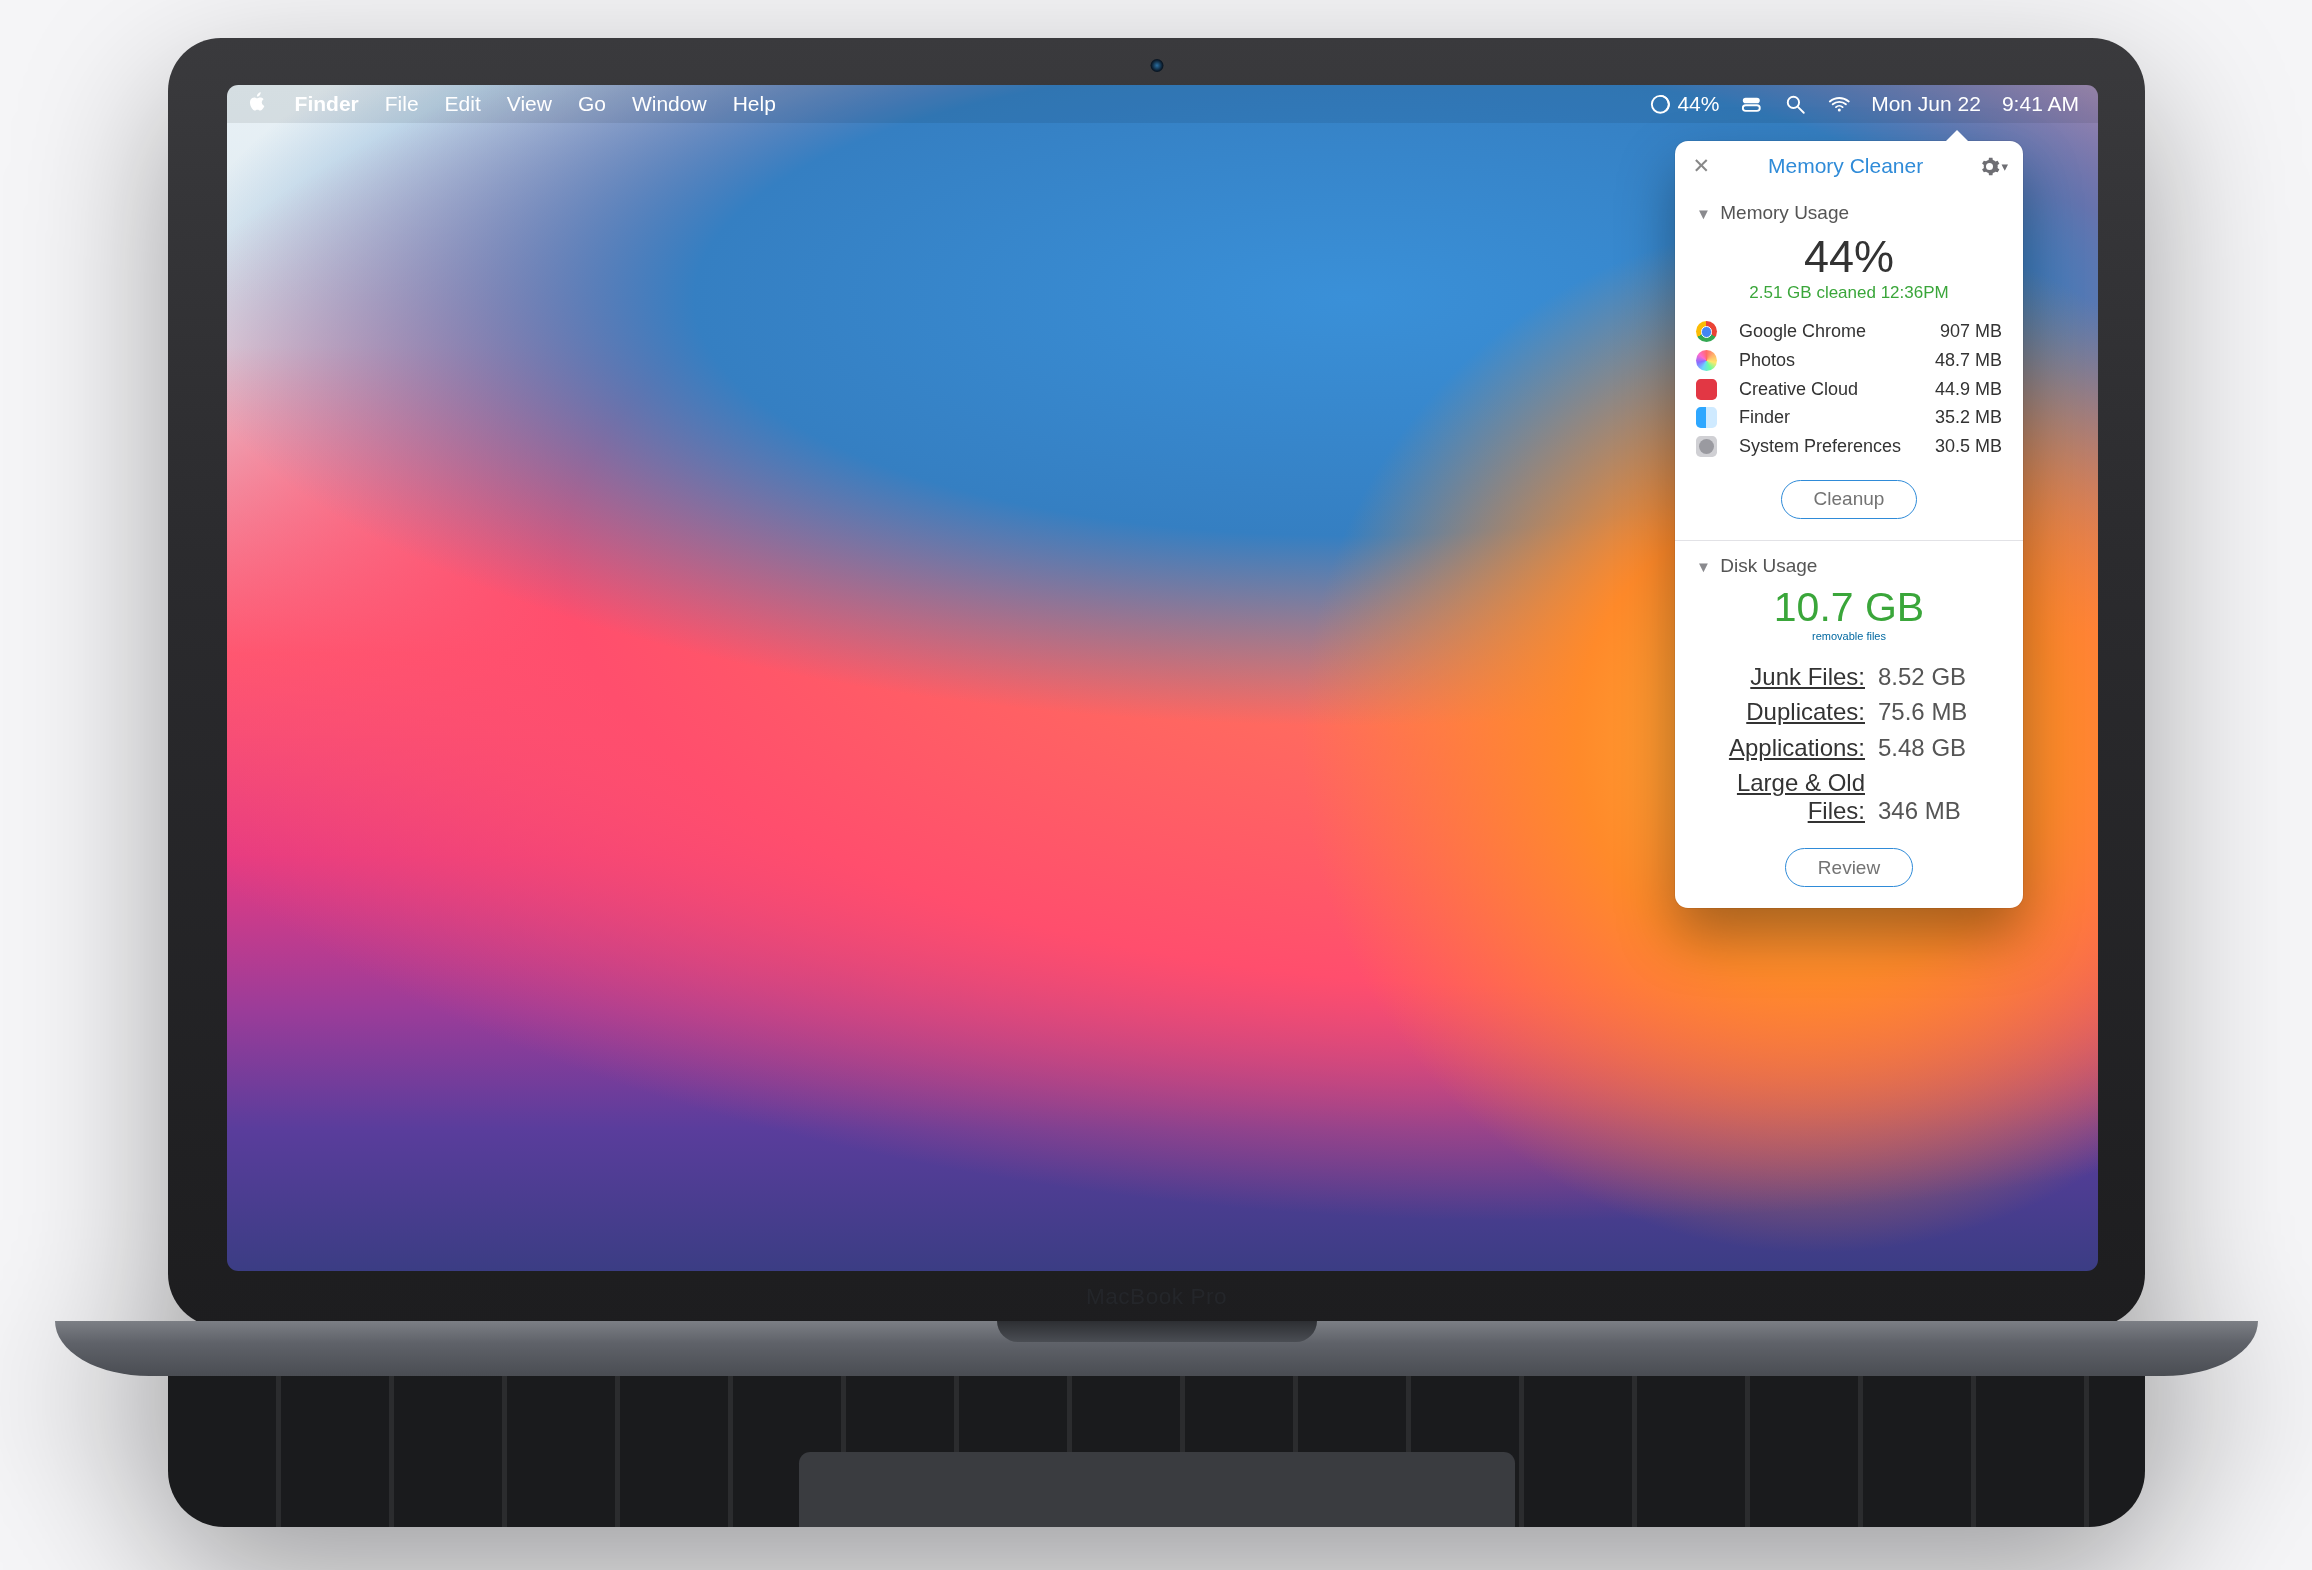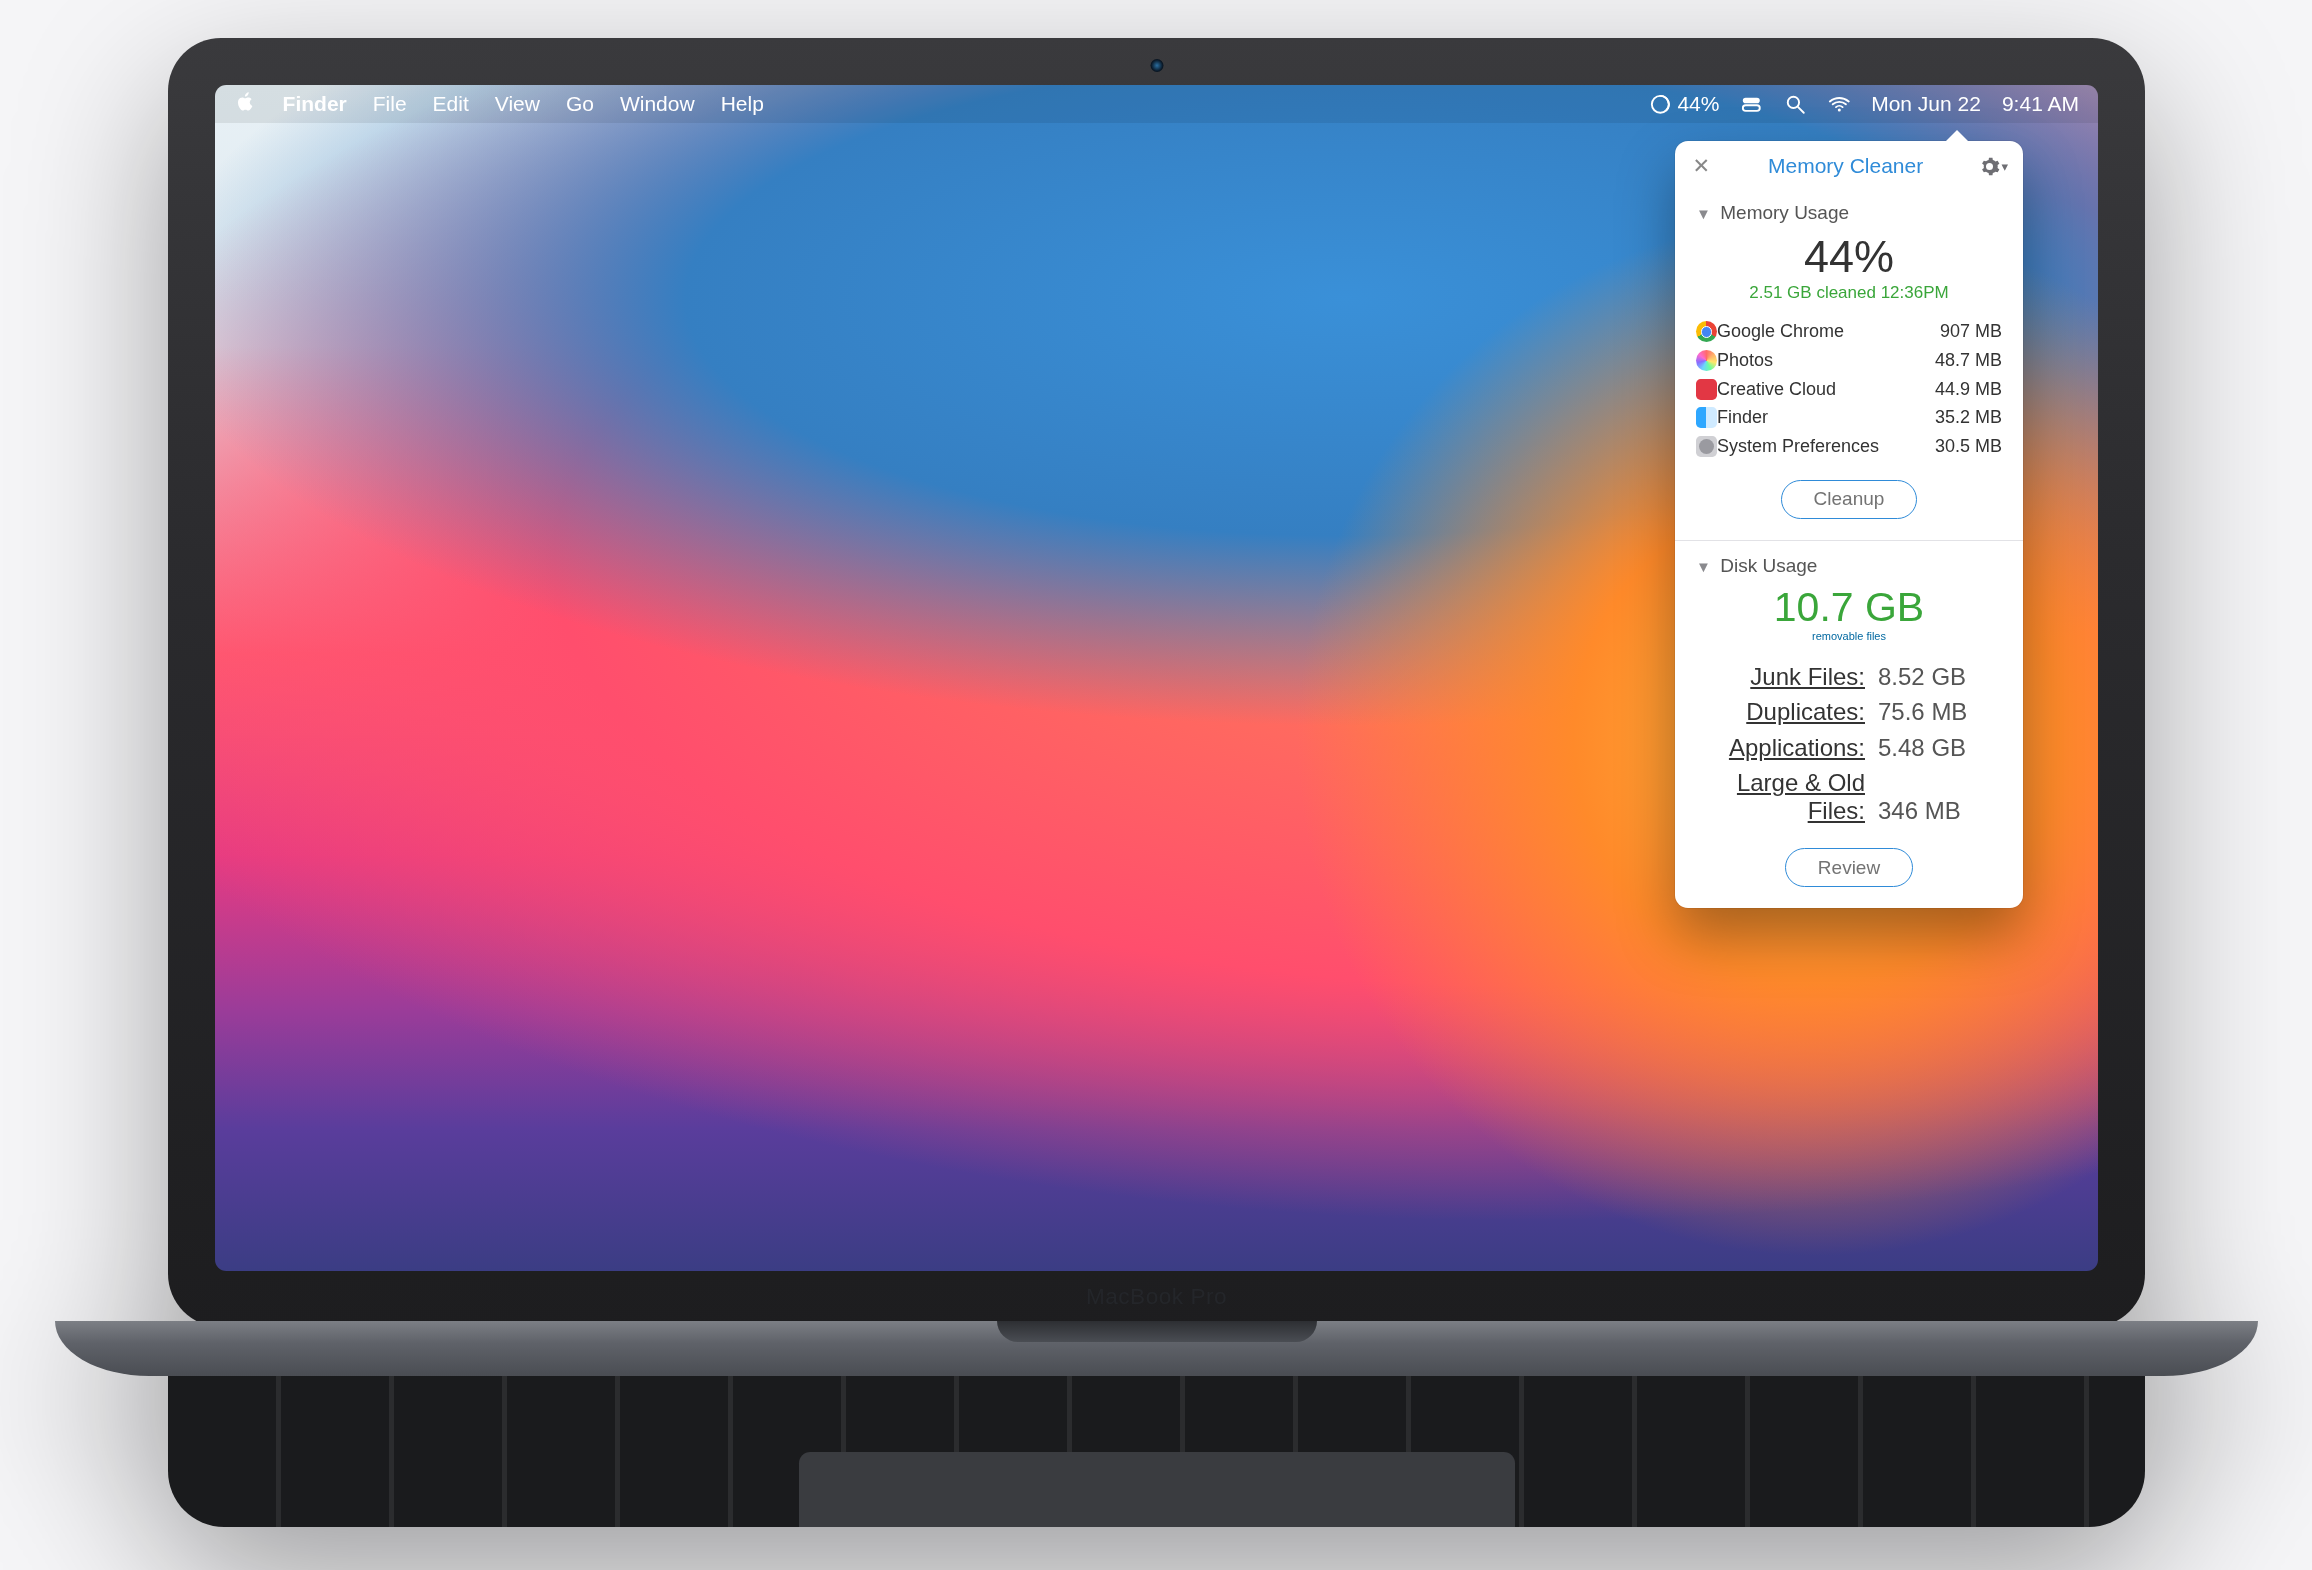--- a/index.html
+++ b/index.html
@@ -13,21 +13,21 @@
     justify-content: center;
     padding-top: 38px;
   }
   
   .laptop-wrap { width: 2203px; position: relative; filter: drop-shadow(0 56px 75px rgba(0,0,0,.35)); }
   .bezel {
     width: 1977px;
     margin: 0 auto;
     background: linear-gradient(180deg,#3a3a3d 0%, #2b2b2e 40%, #1d1d1f 100%);
     border-radius: 53px;
-    padding: 47px 47px 56px 47px;
+    padding: 47px 47px 56px 59px;
     position: relative;
   }
   .camera { position:absolute; top:21px; left:50%; transform:translateX(-50%); width:13px; height:13px; border-radius:50%; background:radial-gradient(circle,#2a6ea0 0%, #0a1a2a 60%, #000 100%); }
   .screen {
     width: 100%;
     height: 1186px;
     border-radius: 11.3px;
     overflow: hidden;
     position: relative;
     background:
@@ -95,21 +95,21 @@
   .sec-divider { height:0.9px; background:#e2e2e6; margin:0; }
   .sec-head { display:flex; align-items:center; gap:9.4px; margin:5.6px 0 9.4px 0; color:#555; font-size:19px; }
   .sec-head .tri { color:#8a8a8e; font-size:15px; }
   .big-pct { text-align:center; font-size:45px; font-weight:400; color:#333; line-height:1; }
   .sub-green { text-align:center; color:#3aa63a; font-size:17px; margin-top:3.8px; }
   .big-green { text-align:center; font-size:41px; font-weight:500; color:#3aa63a; line-height:1; }
   .sub-grey { text-align:center; color:#0369a1; font-size:11px; margin-top:2px; }
 
   .proc-list { margin-top:15px; }
   .proc-row { display:flex; align-items:center; justify-content:space-between; padding:3.8px 0; font-size:18px; }
-  .proc-left { display:flex; align-items:flex-start; gap:0; }
+  .proc-left { display:flex; align-items:flex-start; gap:22px; }
   .app-ic { width:21px; height:21px; border-radius:4.7px; display:inline-block; }
   .ic-chrome { background: conic-gradient(#ea4335 0 120deg,#34a853 120deg 240deg,#fbbc05 240deg 360deg); border-radius:50%; position:relative; }
   .ic-chrome::after{content:"";position:absolute;inset:4.7px;border-radius:50%;background:#4285f4;border:1.9px solid #fff;}
   .ic-photos { background: conic-gradient(#ff6b6b,#ffb36b,#ffe66b,#6bff9e,#6bd5ff,#8a6bff,#ff6bd0,#ff6b6b); border-radius:50%; }
   .ic-cc { background:#e23744; border-radius:4.7px; }
   .ic-finder { background:linear-gradient(90deg,#2ea7ff 50%,#cfeaff 50%); border-radius:4.7px; }
   .ic-prefs { background:#d0d0d4; border-radius:4.7px; position:relative; }
   .ic-prefs::after{content:"";position:absolute;inset:2.8px;border-radius:50%;background:#9a9aa0;}
 
   .disk-list { margin-top:17px; }

